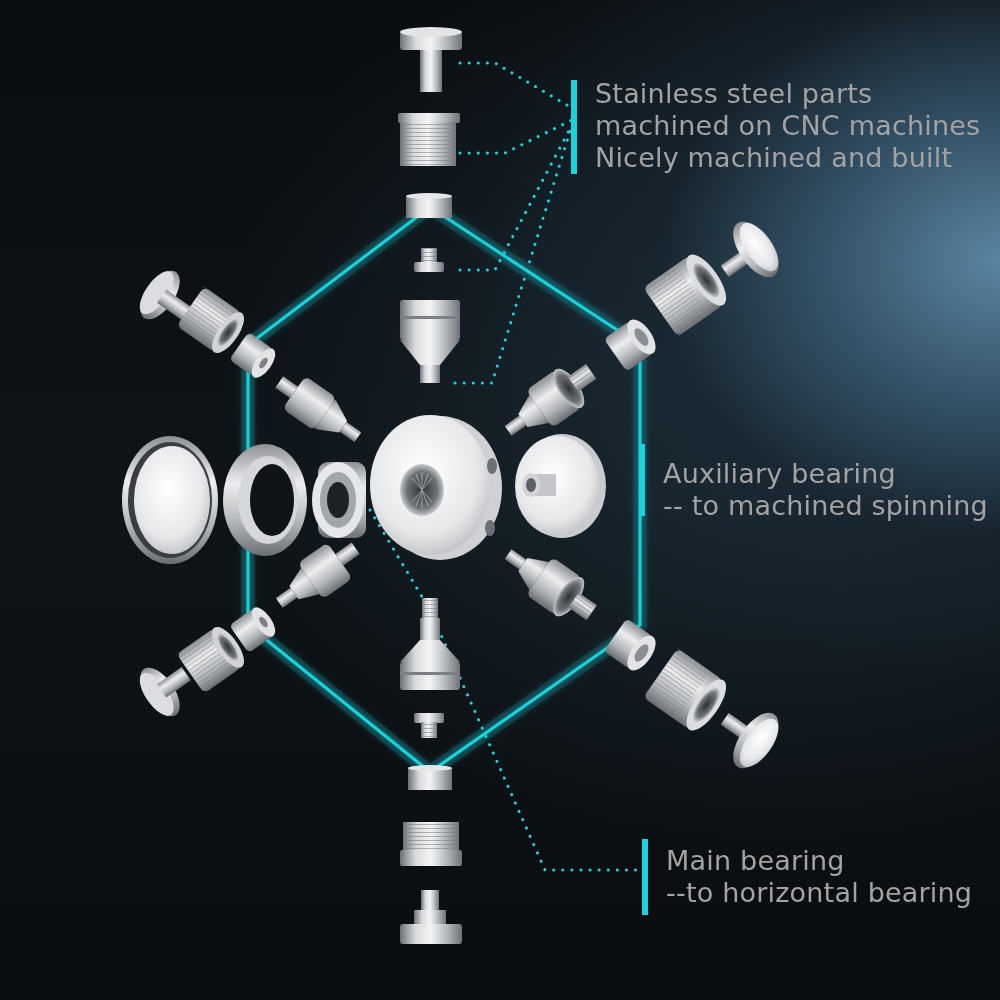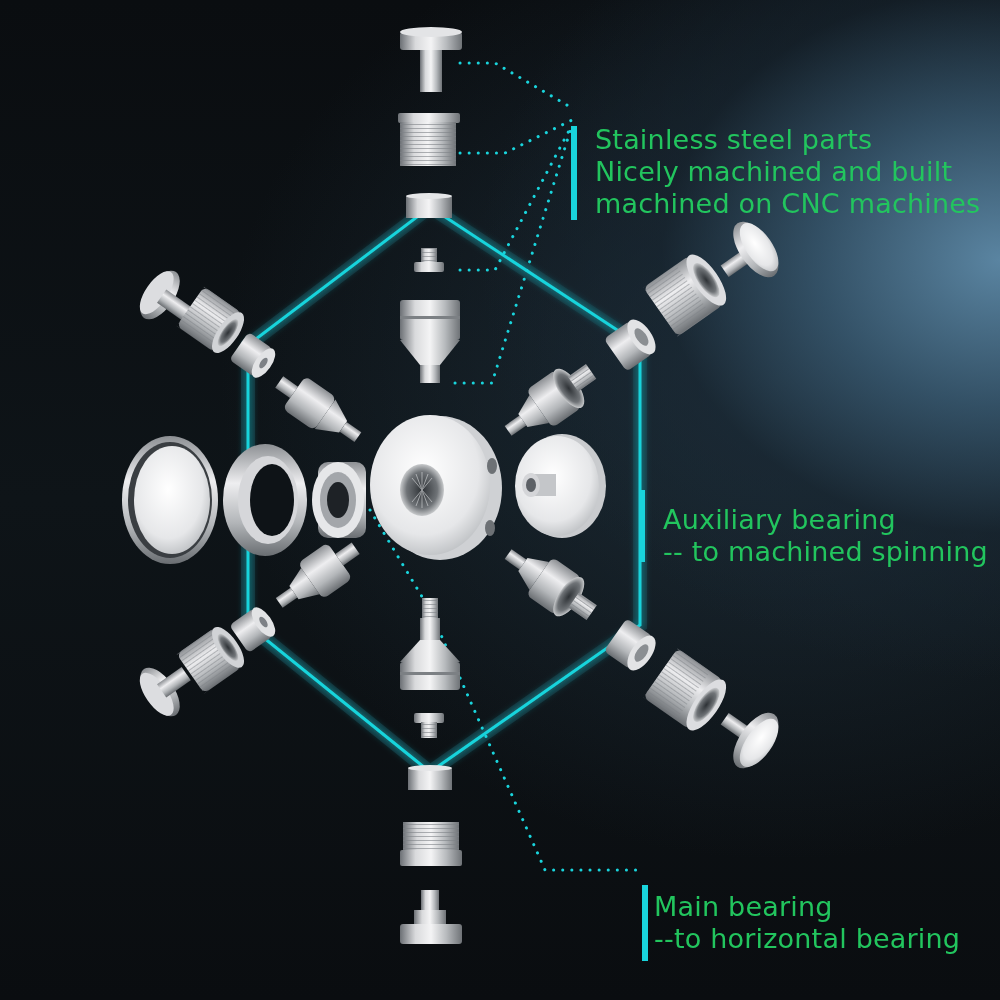--- a/index.html
+++ b/index.html
@@ -10,24 +10,23 @@
     }
     .bg {
       position: absolute; inset: 0;
       background:
         radial-gradient(ellipse 520px 420px at 1000px 260px, rgba(94,138,168,0.95) 0%, rgba(60,95,120,0.75) 35%, rgba(25,40,52,0.5) 65%, rgba(11,15,18,0) 100%),
         radial-gradient(ellipse 700px 600px at 780px 380px, rgba(38,60,76,0.6) 0%, rgba(11,15,18,0) 80%),
         linear-gradient(180deg, #0a0d10 0%, #0e1418 50%, #0a0d10 100%);
     }
     svg.art { position: absolute; left: 0; top: 0; }
     .callout {
-      position: absolute; color: #22c55e;
+      position: absolute; color: #a3a3a3;
       font-size: 27px; line-height: 32px; font-weight: 500;
       letter-spacing: 0.2px;
-      margin-top: 46px;
     }
     .callout .bar {
       position: absolute; left: 0; top: 2px; width: 6px;
       background: #19d4dc;
     }
     .callout .lines { padding-left: 24px; }
     .callout .line { display: block; white-space: nowrap; }
   </style>
 </head>
 <body>
@@ -279,32 +278,32 @@
     <rect x="421" y="890" width="18" height="22" fill="url(#metalH)"></rect>
     <rect x="414" y="910" width="32" height="14" fill="url(#metalH)"></rect>
     <rect x="400" y="924" width="62" height="20" rx="3" fill="url(#metalH)"></rect>
   </g>
 </svg>
 
 <div class="callout" style="left:571px; top:78px;">
   <div class="bar" style="height:94px;"></div>
   <div class="lines">
     <span class="line">Stainless steel parts</span>
+    <span class="line">machined on CNC machines</span>
     <span class="line">Nicely machined and built</span>
-    <span class="line">machined on CNC machines</span>
   </div>
 </div>
 
 <div class="callout" style="left:639px; top:458px;">
   <div class="bar" style="height:72px; top:-14px;"></div>
   <div class="lines">
     <span class="line">Auxiliary bearing</span>
     <span class="line">-- to machined spinning</span>
   </div>
 </div>
 
 <div class="callout" style="left:642px; top:845px;">
   <div class="bar" style="height:76px; top:-6px;"></div>
-  <div class="lines" style="padding-left:12px;">
+  <div class="lines" style="">
     <span class="line">Main bearing</span>
     <span class="line">--to horizontal bearing</span>
   </div>
 </div>
 
 </body></html>

